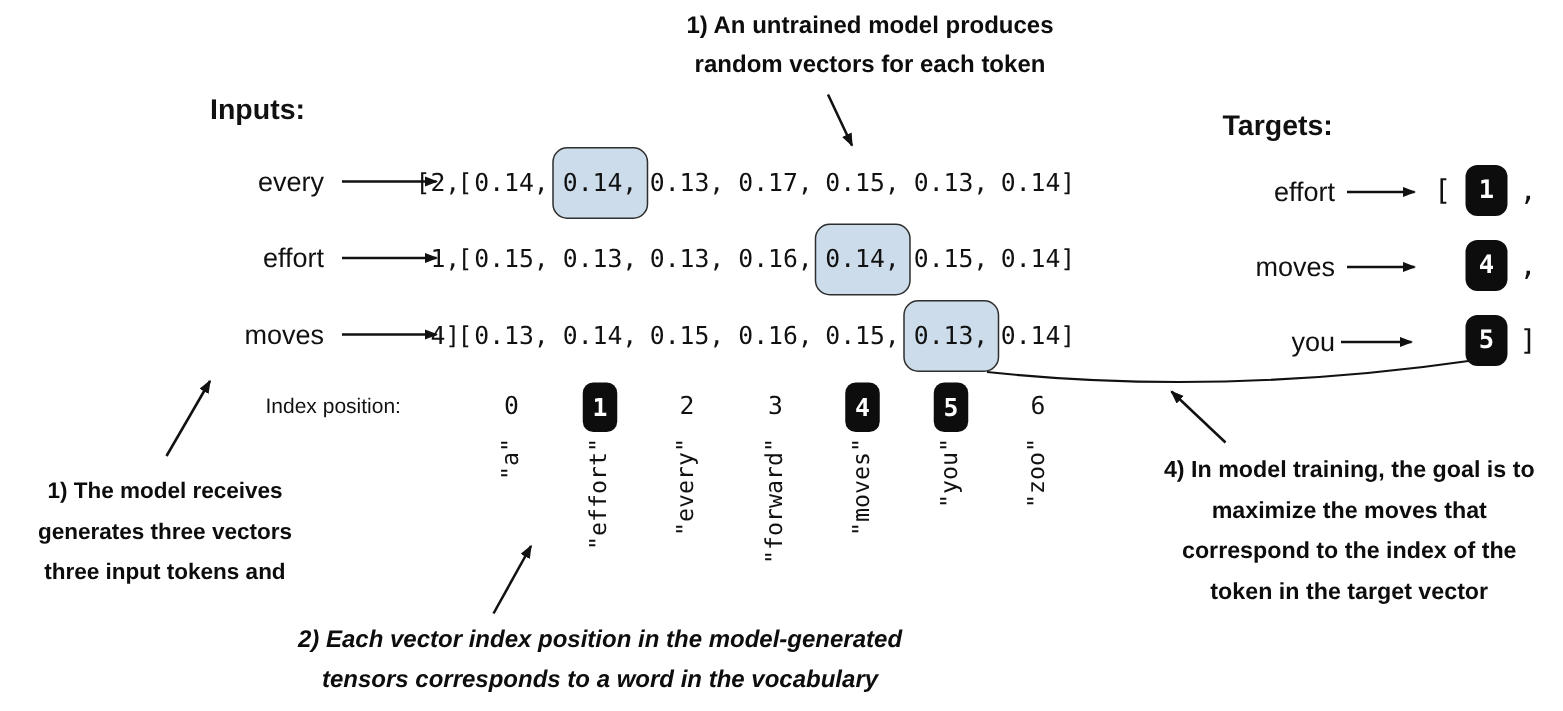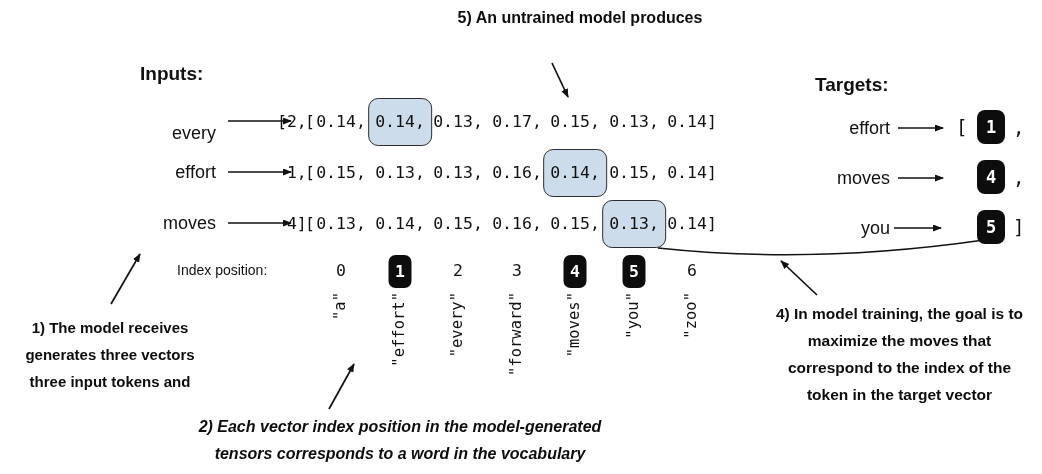--- a/index.html
+++ b/index.html
@@ -52,21 +52,22 @@
     border-radius:8px;text-align:center;line-height:34px;
     font-family:"DejaVu Sans Mono",monospace;font-weight:bold;font-size:17px;
   }
   .tpunct{position:absolute;font-family:"DejaVu Sans Mono",monospace;font-size:19px;line-height:22px;}
   svg#arrow-layer{position:absolute;left:0;top:0;pointer-events:none;}
 </style>
 </head>
 <body style="--hl-fill: #cddcea; --hl-border: #2e2e2e; --box-fill: #0d0d0d; --box-text: #ffffff;">
 
 <div id="note-3" class="abs note" style="left:430px;top:5px;width:300px;">
-    <div>5) An untrained model produces</div>
+    <div>1) An untrained model produces</div>
+    <div>random vectors for each token</div>
   </div>
 
 <div class="abs heading" style="left:140px;top:63px;">Inputs:</div>
 
 <div class="abs heading" style="left:815px;top:74px;">Targets:</div>
 
 <div class="abs" style="left:177px;top:262px;font-size:14px;">Index position:</div>
 
 <div id="note-1" class="abs note" style="left:15px;top:314px;width:190px;">
     <div>1) The model receives</div>
@@ -80,21 +81,21 @@
   </div>
 
 <div id="note-4" class="abs note" style="left:752px;top:300px;width:295px;">
     <div>4) In model training, the goal is to</div>
     <div>maximize the moves that</div>
     <div>correspond to the index of the</div>
     <div>token in the target vector</div>
   </div>
 
 <div id="input-rows">
-    <div class="abs word" style="left: 90px; top: 111px; width: 126px; margin-top: 12px;">every</div>
+    <div class="abs word" style="left: 90px; top: 111px; width: 126px;">every</div>
     <div class="abs mono" style="left: 277px; top: 112px;">[2,</div>
     <div class="row mono" style="top: 112px;"><span class="vec-open" style="position: absolute; left: 305px; top: 0px;">[</span><span class="vec-val" style="left: 341px;">0.14,</span><span class="vec-val hl" style="left: 400px;">0.14,</span><span class="vec-val" style="left: 458px;">0.13,</span><span class="vec-val" style="left: 517px;">0.17,</span><span class="vec-val" style="left: 575px;">0.15,</span><span class="vec-val" style="left: 634px;">0.13,</span><span class="vec-val" style="left: 692px;">0.14]</span></div>
     <div class="abs word" style="left: 90px; top: 162px; width: 126px;">effort</div>
     <div class="abs mono" style="left: 277px; top: 163px;"> 1,</div>
     <div class="row mono" style="top: 163px;"><span class="vec-open" style="position: absolute; left: 305px; top: 0px;">[</span><span class="vec-val" style="left: 341px;">0.15,</span><span class="vec-val" style="left: 400px;">0.13,</span><span class="vec-val" style="left: 458px;">0.13,</span><span class="vec-val" style="left: 517px;">0.16,</span><span class="vec-val hl" style="left: 575px;">0.14,</span><span class="vec-val" style="left: 634px;">0.15,</span><span class="vec-val" style="left: 692px;">0.14]</span></div>
     <div class="abs word" style="left: 90px; top: 213px; width: 126px;">moves</div>
     <div class="abs mono" style="left: 277px; top: 214px;"> 4]</div>
     <div class="row mono" style="top: 214px;"><span class="vec-open" style="position: absolute; left: 305px; top: 0px;">[</span><span class="vec-val" style="left: 341px;">0.13,</span><span class="vec-val" style="left: 400px;">0.14,</span><span class="vec-val" style="left: 458px;">0.15,</span><span class="vec-val" style="left: 517px;">0.16,</span><span class="vec-val" style="left: 575px;">0.15,</span><span class="vec-val hl" style="left: 634px;">0.13,</span><span class="vec-val" style="left: 692px;">0.14]</span></div>
   </div>
 <div id="index-row" class="row mono" style="top:261px;"><span class="idx-num" style="left: 341px;">0</span><span class="idx-box" style="left: 400px;">1</span><span class="idx-num" style="left: 458px;">2</span><span class="idx-num" style="left: 517px;">3</span><span class="idx-box" style="left: 575px;">4</span><span class="idx-box" style="left: 634px;">5</span><span class="idx-num" style="left: 692px;">6</span></div>

